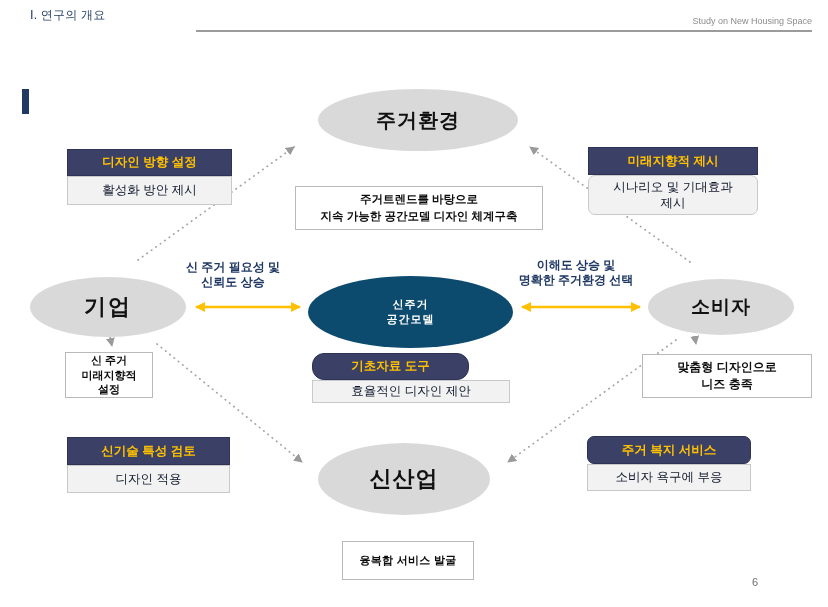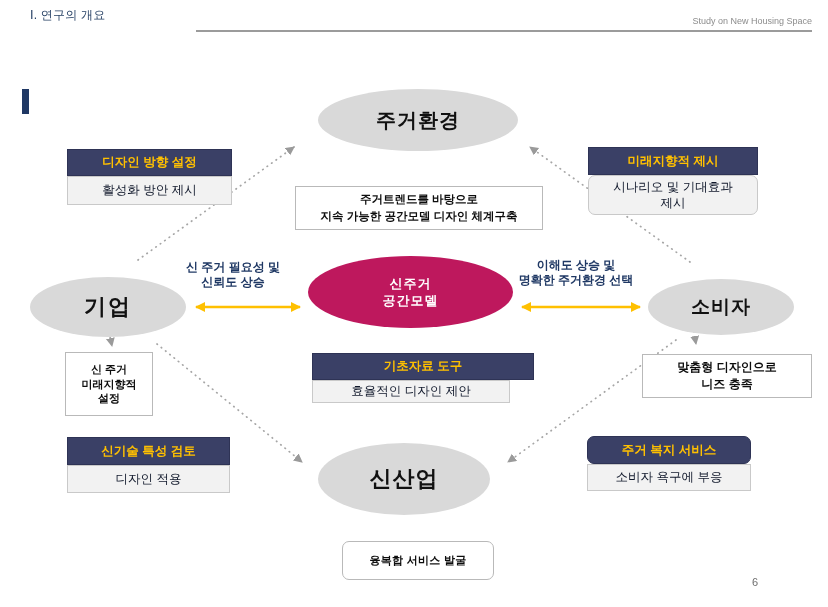--- a/index.html
+++ b/index.html
@@ -17,47 +17,47 @@
   
   .title-bar{left:22px;top:89px;width:7px;height:25px;background:#1f3864;}
   .title-text{left:37px;top:87px;font-size:19px;font-weight:bold;color:#0d0d0d;letter-spacing:.5px;}
   
   .ell{border-radius:50%;display:flex;align-items:center;justify-content:center;text-align:center;
        background:#d9d9d9;font-weight:bold;color:#111;font-family:Liberation Serif, serif;}
   .ell-top{left:318px;top:89px;width:200px;height:62px;font-size:20px;letter-spacing:1px;}
   .ell-left{left:30px;top:277px;width:156px;height:60px;font-size:22px;letter-spacing:2px;}
   .ell-right{left:648px;top:279px;width:146px;height:56px;font-size:19px;letter-spacing:1px;}
   .ell-bottom{left:318px;top:443px;width:172px;height:72px;font-size:22px;letter-spacing:1px;}
-  .ell-center{left:308px;top:256px;width:205px;height:72px;background:#be185d;color:#ffffff;
-              font-size:13px;line-height:1.32;letter-spacing:1px;}
+  .ell-center{left:308px;top:276px;width:205px;height:72px;background:#0c4a6e;color:#ffffff;
+              font-size:11px;line-height:1.32;letter-spacing:1px;}
   
   .grp-h{background:#3a4066;color:#ffc000;font-weight:bold;font-size:12.5px;display:flex;
          align-items:center;justify-content:center;text-align:center;border:1px solid #2e3355;
          box-sizing:border-box;}
   .grp-b{background:#f2f2f2;border:1px solid #c9c9c9;box-sizing:border-box;color:#0f172a;
          font-size:12.5px;display:flex;align-items:center;justify-content:center;text-align:center;
          line-height:1.3;}
   .tl-h{left:67px;top:149px;width:165px;height:27px;}
   .tl-b{left:67px;top:176px;width:165px;height:29px;}
   .tr-h{left:588px;top:147px;width:170px;height:28px;}
   .tr-b{left:588px;top:175px;width:170px;height:40px;border-radius:7px;}
-  .mc-h{left:312px;top:353px;width:222px;height:27px;}
+  .mc-h{left:312px;top:353px;width:157px;height:27px;border-radius:12px;}
   .mc-b{left:312px;top:380px;width:198px;height:23px;}
   .bl-h{left:67px;top:437px;width:163px;height:28px;}
   .bl-b{left:67px;top:465px;width:163px;height:28px;}
   .br-h{left:587px;top:436px;width:164px;height:28px;border-radius:7px;}
   .br-b{left:587px;top:464px;width:164px;height:27px;}
   
   .wbox{background:#ffffff;border:1px solid #b9b9b9;box-sizing:border-box;font-weight:bold;
         color:#0d0d0d;display:flex;flex-direction:column;align-items:center;justify-content:center;
         text-align:center;}
   .box-trend{left:295px;top:186px;width:248px;height:44px;font-size:11.5px;line-height:1.5;}
-  .box-left-small{left:65px;top:352px;width:88px;height:64px;font-size:11px;line-height:1.35;}
+  .box-left-small{left:65px;top:352px;width:88px;height:46px;font-size:11px;line-height:1.35;}
   .box-right-small{left:642px;top:354px;width:170px;height:44px;font-size:12px;line-height:1.4;}
-  .box-bottom{left:342px;top:541px;width:152px;height:39px;font-size:11px;letter-spacing:.3px;border-radius:7px;}
+  .box-bottom{left:342px;top:541px;width:132px;height:39px;font-size:11px;letter-spacing:.3px;}
   
   .arrow-note{color:#1f3864;font-weight:bold;font-size:12px;line-height:1.25;text-align:center;}
   .note-left{left:168px;top:260px;width:130px;}
   .note-right{left:506px;top:258px;width:140px;}
   .page-num{left:752px;top:576px;font-size:11px;color:#6e6e6e;}
   svg.overlay{position:absolute;left:0;top:0;}
 </style>
 </head>
 <body>
 

